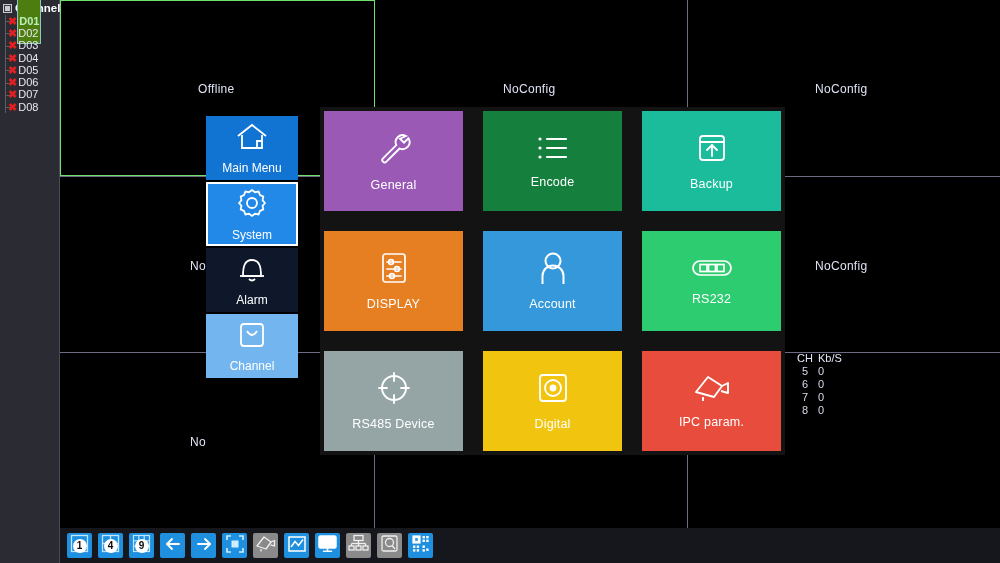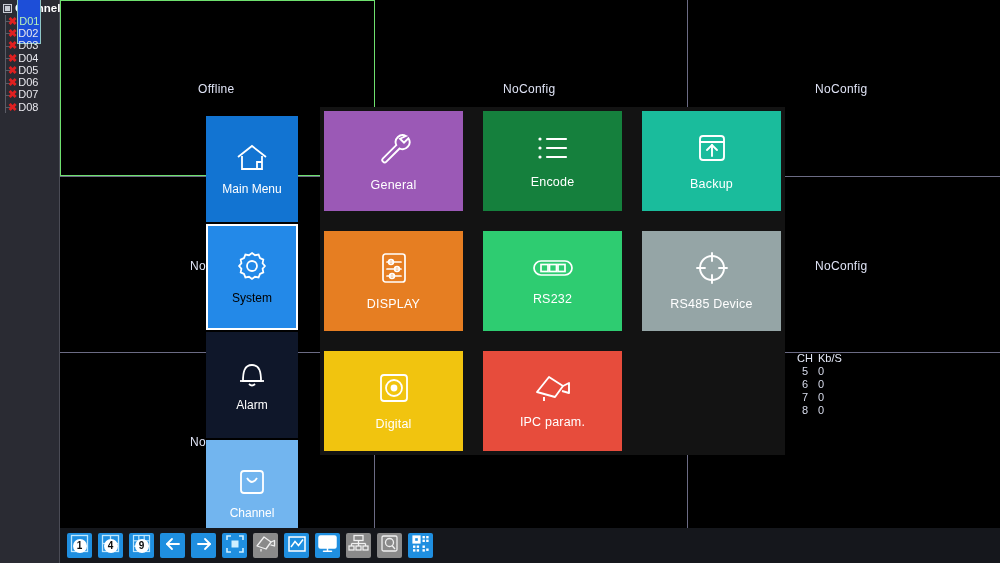--- a/index.html
+++ b/index.html
@@ -60,33 +60,33 @@
     position: absolute; left: 5px; top: 0; width: 6px; height: 100%;
     border-left: 1px solid #5b5c66;
   }
   .ch-item .ch-tree::after {
     content: ""; position: absolute; left: 0; top: 50%; width: 5px;
     border-top: 1px solid #5b5c66;
   }
   .ch-x { color: #e02020; font-size: 11px; font-weight: bold; margin-right: 1px; line-height: 1; z-index:1;}
   .ch-name { line-height: 1; z-index:1;}
   .ch-item.selected .ch-name {
-    background: #1d4ed8; color: #b9f0b9; outline: 1px solid #8fc7c7; padding: 16px 1px;
+    background: #4d7c0f; color: #b9f0b9; outline: 1px solid #8fc7c7; padding: 16px 1px; font-weight: bold;
   }
 
   
   #side-menu { position: absolute; left: 206px; top: 116px; width: 92px; }
   .side-tile {
-    width: 92px; height: 106px; margin-bottom: 2px;
+    width: 92px; height: 64px; margin-bottom: 2px;
     display: flex; flex-direction: column; align-items: center; justify-content: center;
     color: #fff; font-size: 12px; cursor: pointer; position: relative;
   }
   .side-tile svg { margin-bottom: 6px; }
   .side-tile.selected { outline: 2px solid #ffffff; outline-offset: -2px; }
-  .side-tile.selected .side-label { color: #000000; }
+  .side-tile.selected .side-label { color: #ffffff; }
 
   
   #tile-grid {
     position: absolute; left: 320px; top: 107px;
     width: 465px; height: 348px;
     background: #131313; padding: 4px;
     display: grid; grid-template-columns: repeat(3, 1fr); grid-template-rows: repeat(3, 1fr);
     gap: 20px;
   }
   .tile {
@@ -298,20 +298,29 @@
             <circle cx="13" cy="11" r="2.4"></circle>
           <path d="M9 18 H23"></path>
             <circle cx="19" cy="18" r="2.4"></circle>
           <path d="M9 25 H23"></path>
             <circle cx="14" cy="25" r="2.4"></circle>
         </svg>
       </span>
       <span class="tile-label">DISPLAY</span>
     </div>
 
+    <div class="tile" style="background:#3498db">
+      <span>
+        <svg width="30" height="34" viewBox="0 0 30 34" fill="none" stroke="#fff" stroke-width="2">
+          <circle cx="15" cy="10" r="7.5"></circle>
+          <path d="M4.5 33 V25 a10.5 10.5 0 0 1 21 0 V33"></path>
+        </svg>
+      </span>
+      <span class="tile-label">Account</span>
+    </div>
 
     <div class="tile" style="background:#2ecc71">
       <span>
         <svg width="42" height="24" viewBox="0 0 42 24" fill="none" stroke="#fff" stroke-width="1.7">
           <rect x="2" y="5" width="38" height="14" rx="7"></rect>
           <rect x="9" y="8.5" width="7" height="7"></rect>
           <rect x="17.5" y="8.5" width="7" height="7"></rect>
           <rect x="26" y="8.5" width="7" height="7"></rect>
         </svg>
       </span>

